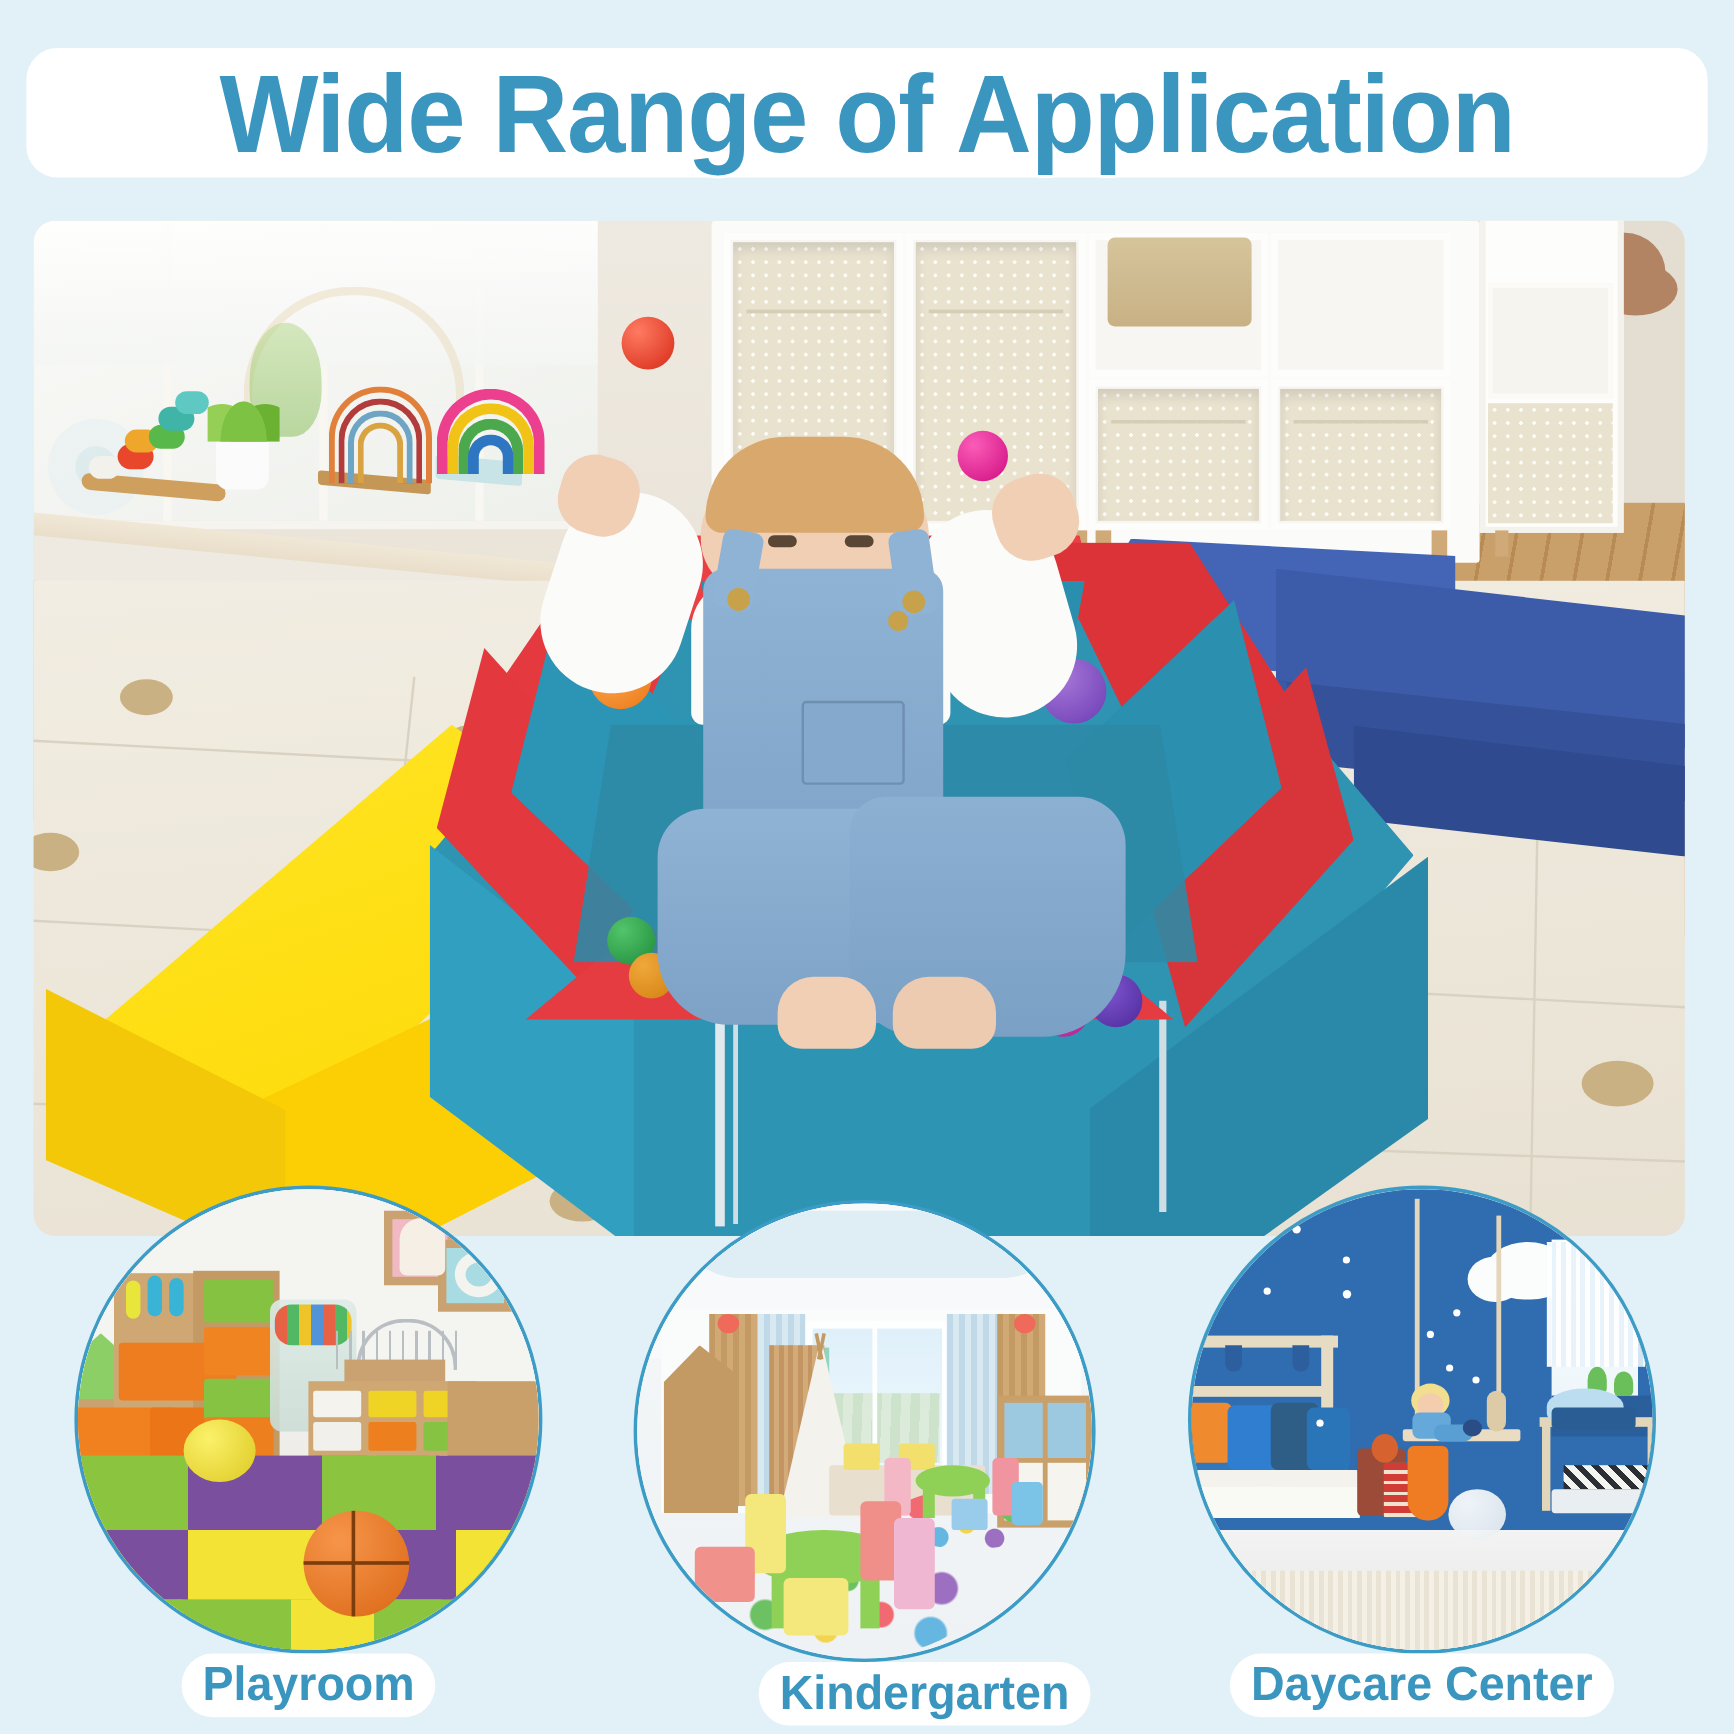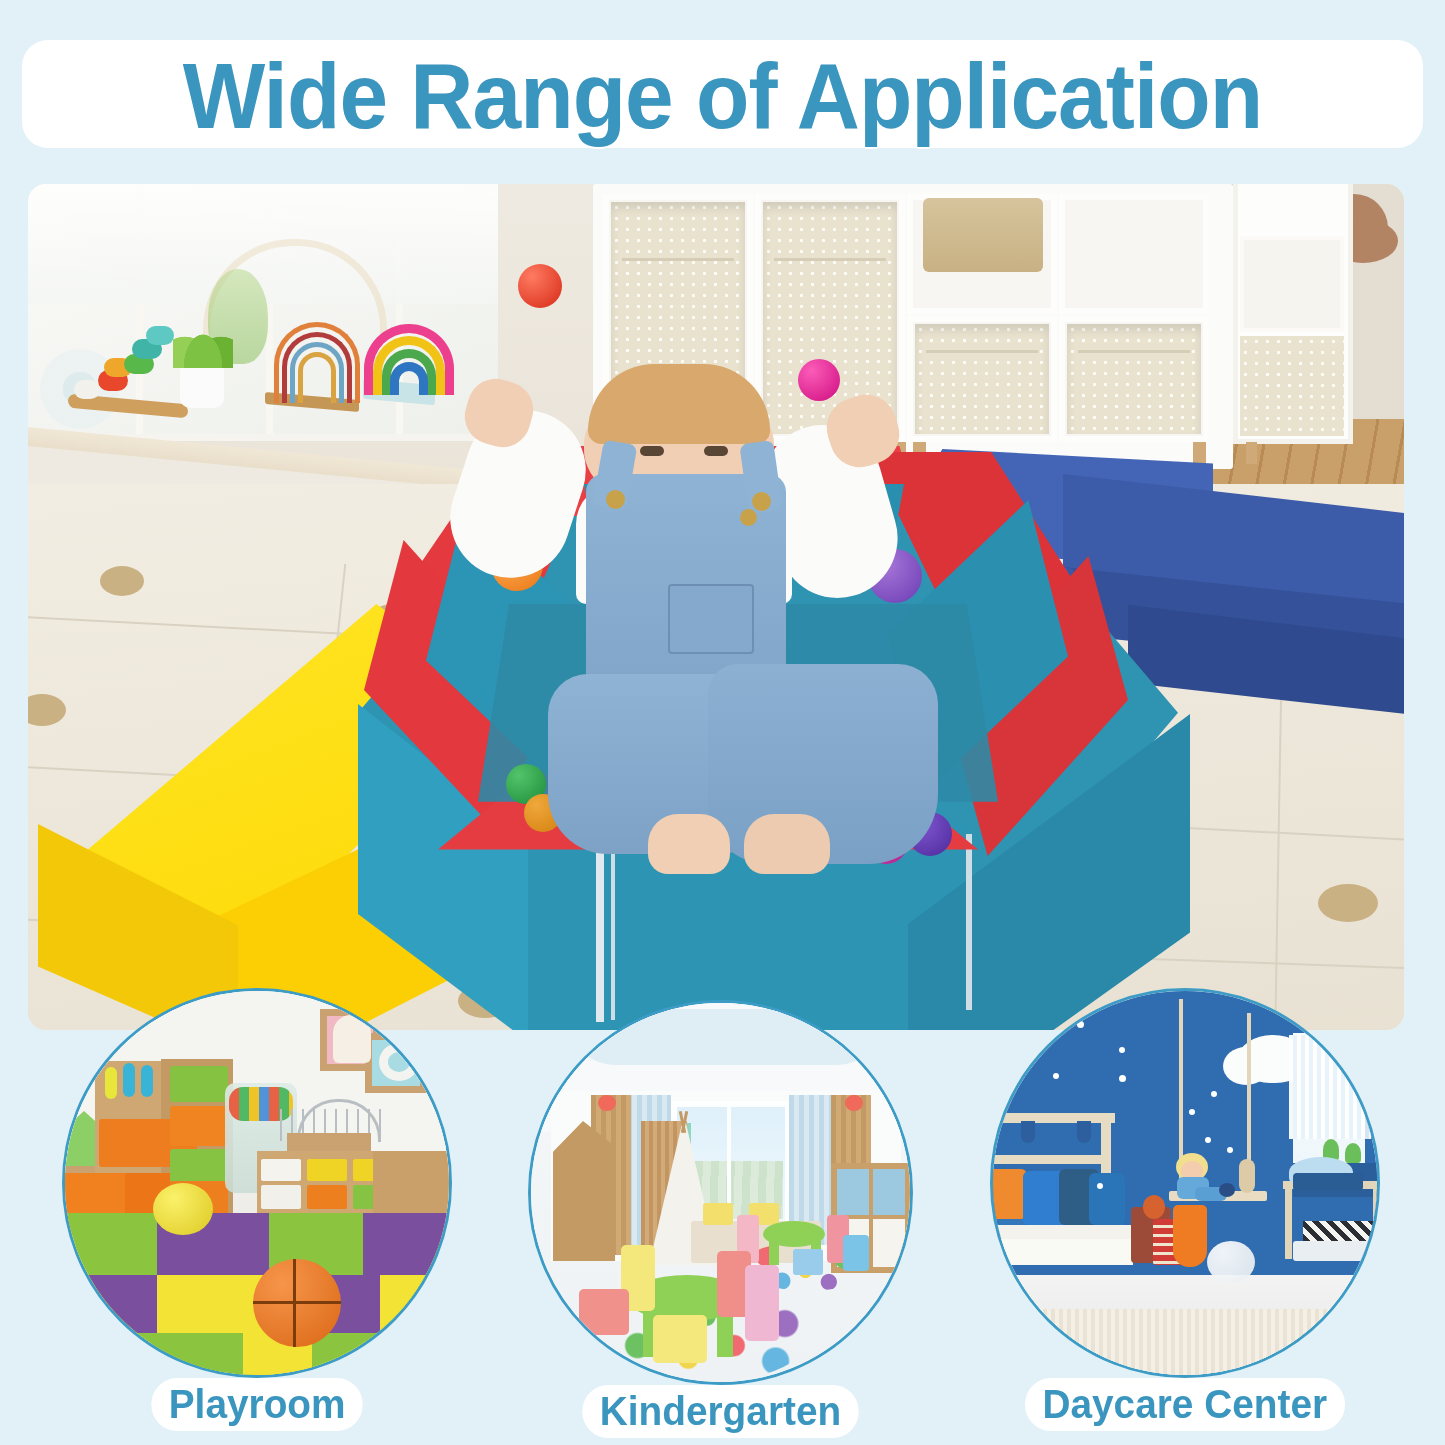--- a/index.html
+++ b/index.html
@@ -506,18 +506,18 @@
   <div style="position:absolute;left:300px;top:182px;width:70px;height:18px;background:#2a5d94;border-radius:4px;"></div>
   <div style="position:absolute;left:310px;top:230px;width:72px;height:20px;background:repeating-linear-gradient(45deg,#2b2f33 0 5px,#f4f4f0 5px 10px);"></div>
   <div style="position:absolute;left:300px;top:250px;width:82px;height:20px;background:#e8eef2;border-radius:3px;"></div>
 
   <div style="position:absolute;left:22px;top:318px;width:330px;height:70px;background:repeating-linear-gradient(90deg,#f4f0e5 0 4px,#e8e3d4 4px 8px);border-radius:6px;"></div>
 </div>
 
 <div class="cap-wrap" style="left:62px;top:1378px;width:390px;">
   <span class="caption">Playroom</span>
 </div>
-<div class="cap-wrap" style="left:528px;top:1385px;width:385px;">
+<div class="cap-wrap" style="left:528px;top:1385px;width:385px;text-align:right;">
   <span class="caption">Kindergarten</span>
 </div>
 <div class="cap-wrap" style="left:990px;top:1378px;width:390px;">
   <span class="caption">Daycare Center</span>
 </div>
 
 </body></html>

